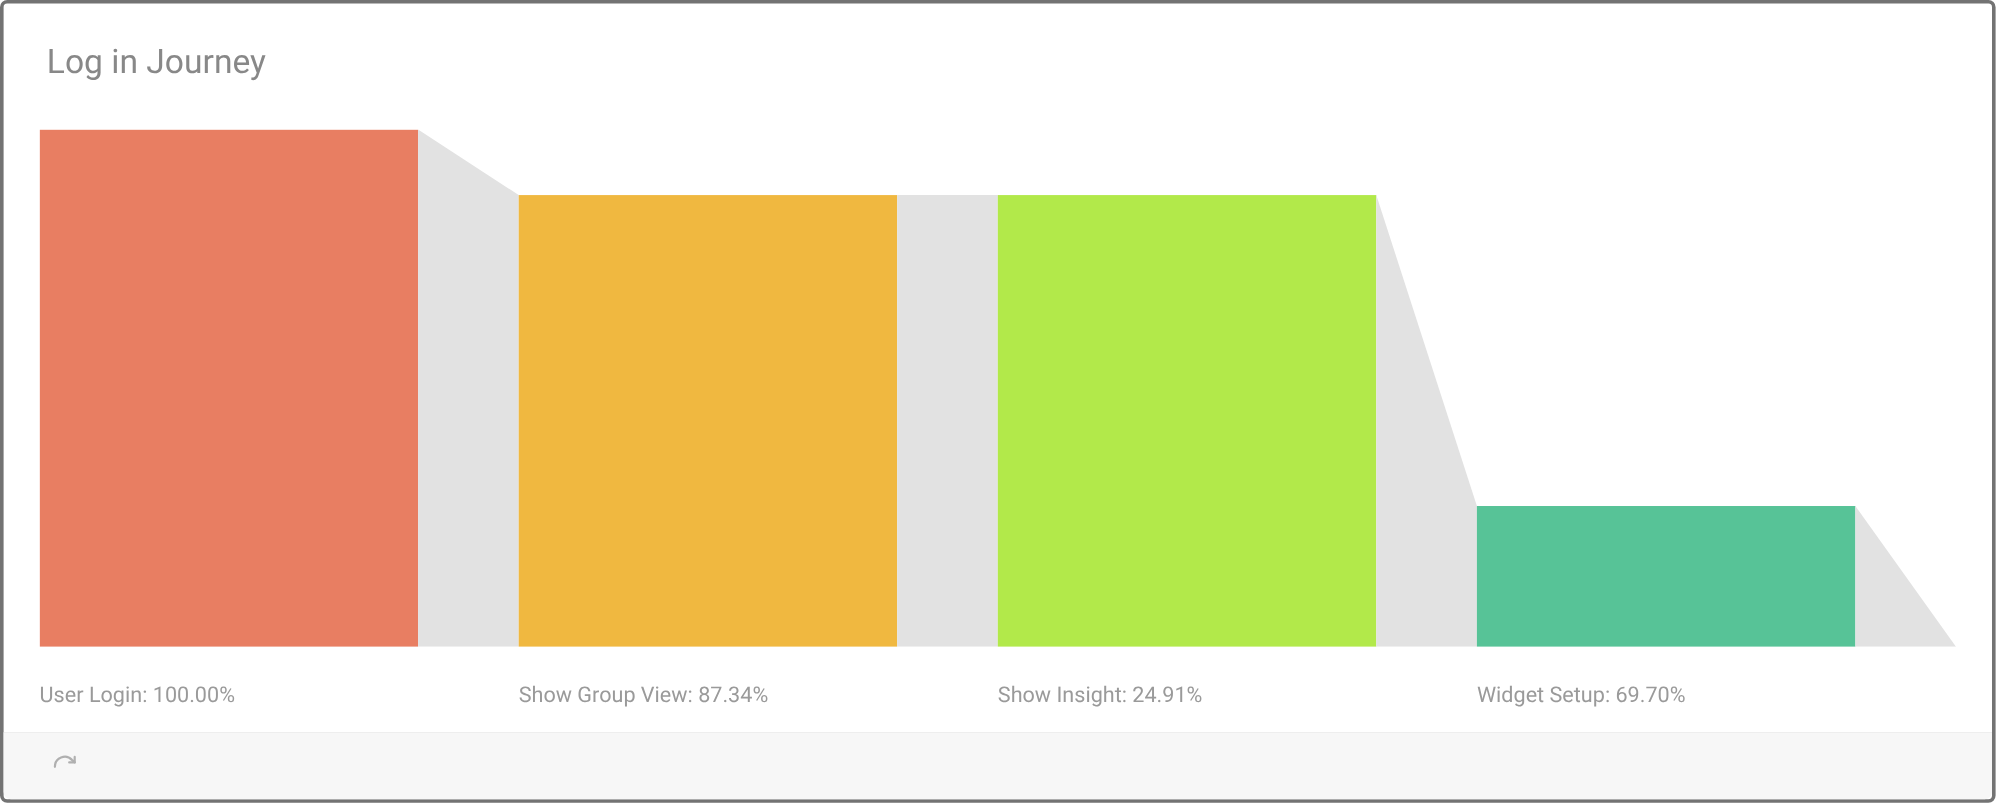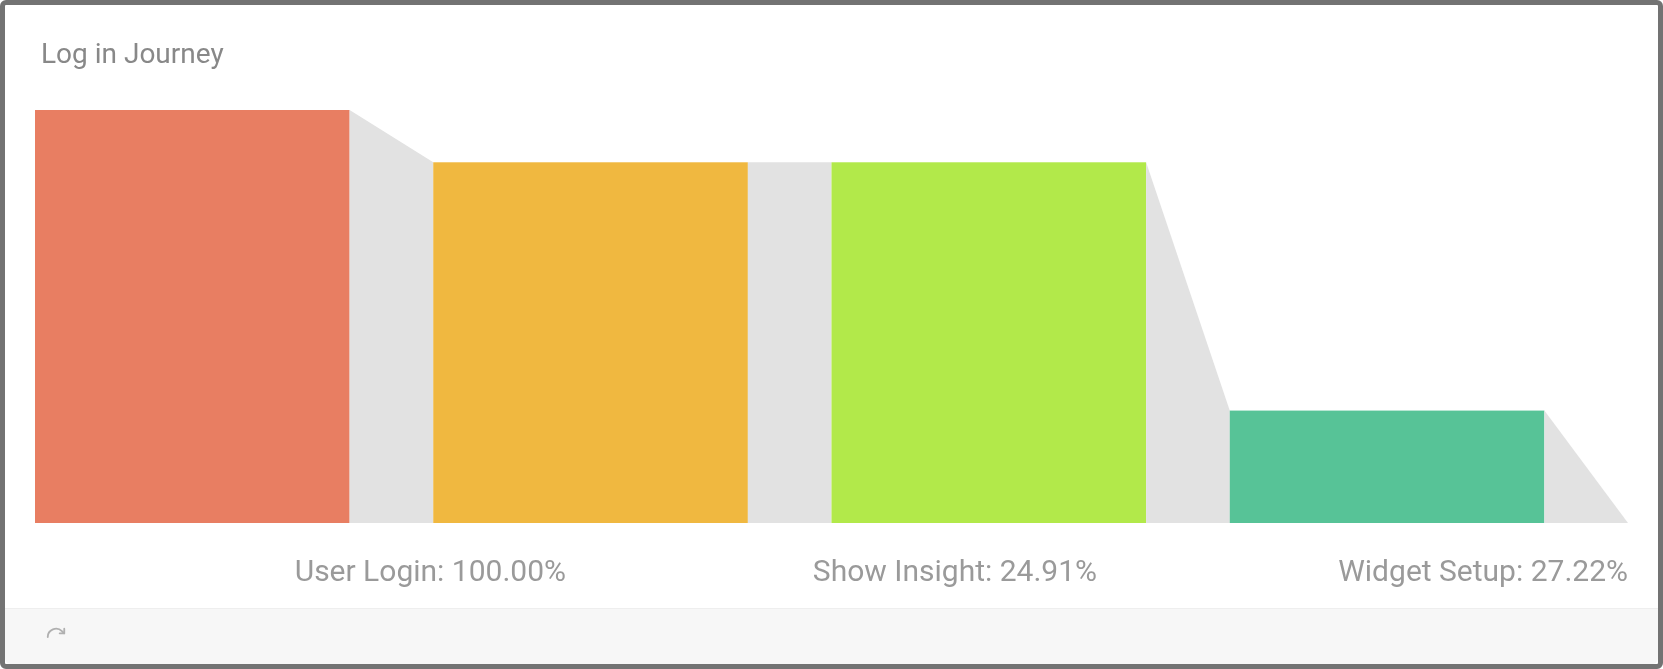--- a/index.html
+++ b/index.html
@@ -13,21 +13,21 @@
     width: 1663px;
     height: 669px;
     position: relative;
   }
   .card {
     position: absolute;
     top: 0;
     left: 0;
     right: 0;
     bottom: 0;
-    border: 5px solid #737373;
+    border: 3px solid #737373;
     border-radius: 6px;
     background: #ffffff;
     display: flex;
     flex-direction: column;
   }
   .title {
     font-size: 28px;
     color: #888888;
     font-weight: 400;
     padding: 32px 36px 0 36px;
@@ -37,23 +37,23 @@
     flex: 1;
     margin: 40px 30px 0 30px;
     height: 330px;
   }
   .labels-row {
     display: flex;
     margin: 30px 30px 0 30px;
   }
   .stage-label {
     flex: 1 1 0;
-    text-align: right;
+    text-align: left;
     color: #9a9a9a;
-    font-size: 30px;
+    font-size: 18px;
     font-weight: 400;
   }
   .footer {
     height: 56px;
     background: #f7f7f7;
     border-top: 1px solid #eeeeee;
     display: flex;
     align-items: center;
     padding: 0 40px;
     border-radius: 0 0 6px 6px;
@@ -85,22 +85,23 @@
         <polygon points="716,41.77799999999996 800,41.77799999999996 800,330 716,330" fill="#e2e2e2"></polygon>
         <rect x="800" y="41.77799999999996" width="316" height="288.22200000000004" fill="#b2e94a"></rect>
         <polygon points="1116,41.77799999999996 1200,240.174 1200,330 1116,330" fill="#e2e2e2"></polygon>
         <rect x="1200" y="240.174" width="316" height="89.826" fill="#57c397"></rect>
         <polygon points="1516,240.174 1600,330 1600,330 1516,330" fill="#e2e2e2"></polygon>
       </svg>
   </div>
 
   <div class="labels-row" id="labels-row">
       <div class="stage-label">User Login: 100.00%</div>
+      <div class="stage-label">Show Group View: 87.34%</div>
       <div class="stage-label">Show Insight: 24.91%</div>
-      <div class="stage-label">Widget Setup: 27.22%</div>
+      <div class="stage-label">Widget Setup: 69.70%</div>
     </div>
 
   <div class="footer">
     <span class="refresh-icon">
       <svg viewBox="0 0 24 24" fill="none" stroke="currentColor" stroke-width="2" stroke-linecap="round" stroke-linejoin="round">
         <path d="M3 12a9 9 0 0 1 15.5-6.3L21 8"></path>
         <polyline points="21 3 21 8 16 8"></polyline>
       </svg>
     </span>
   </div>

